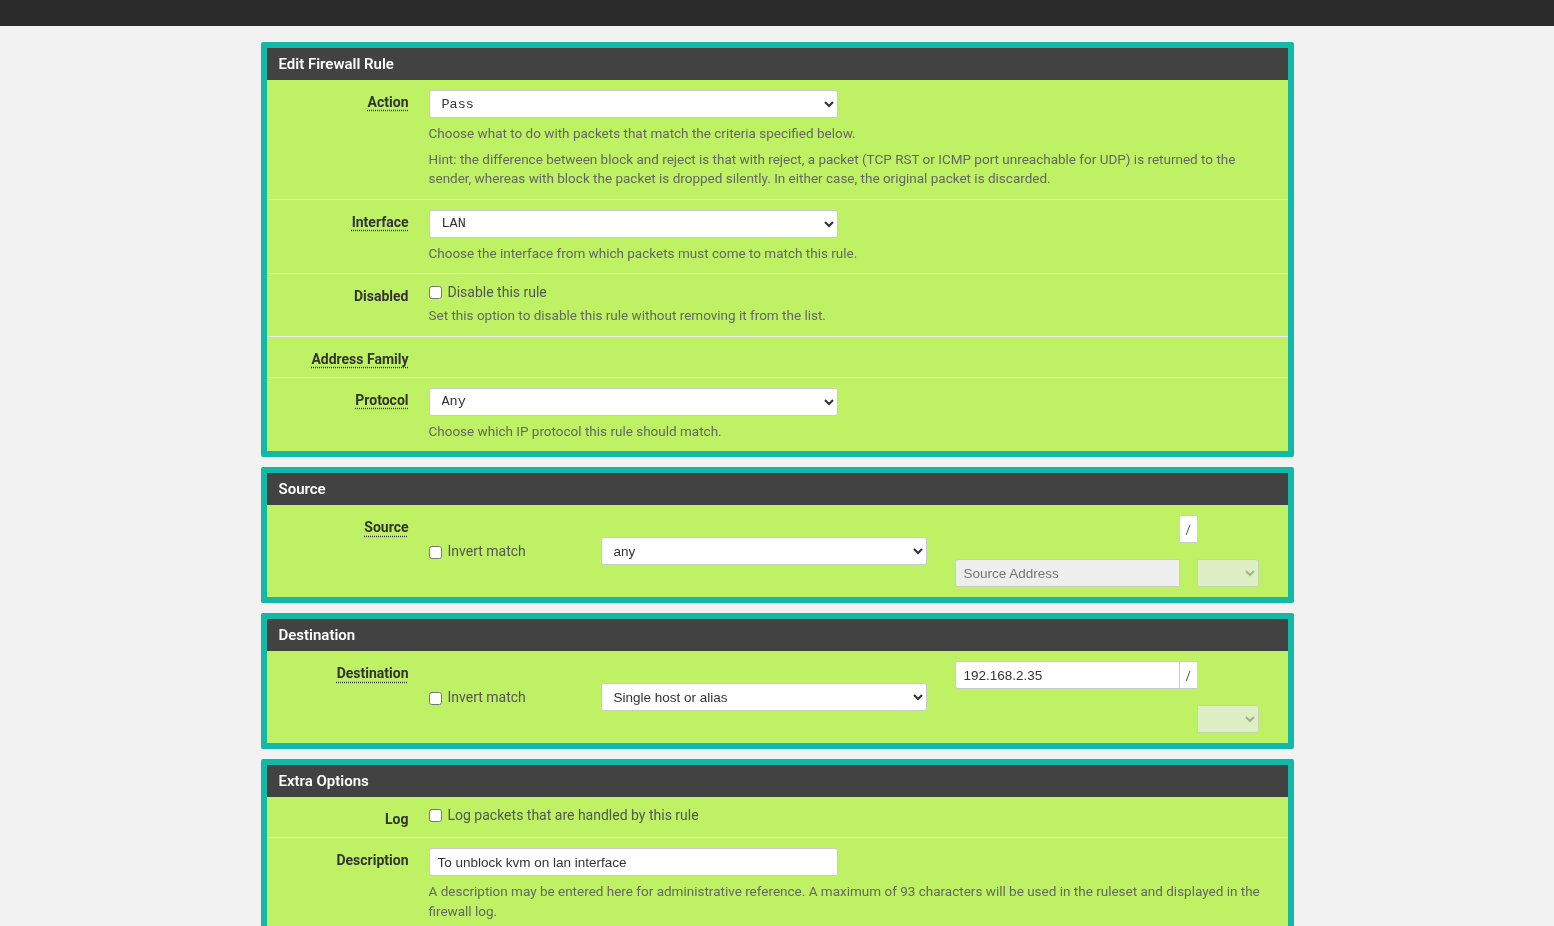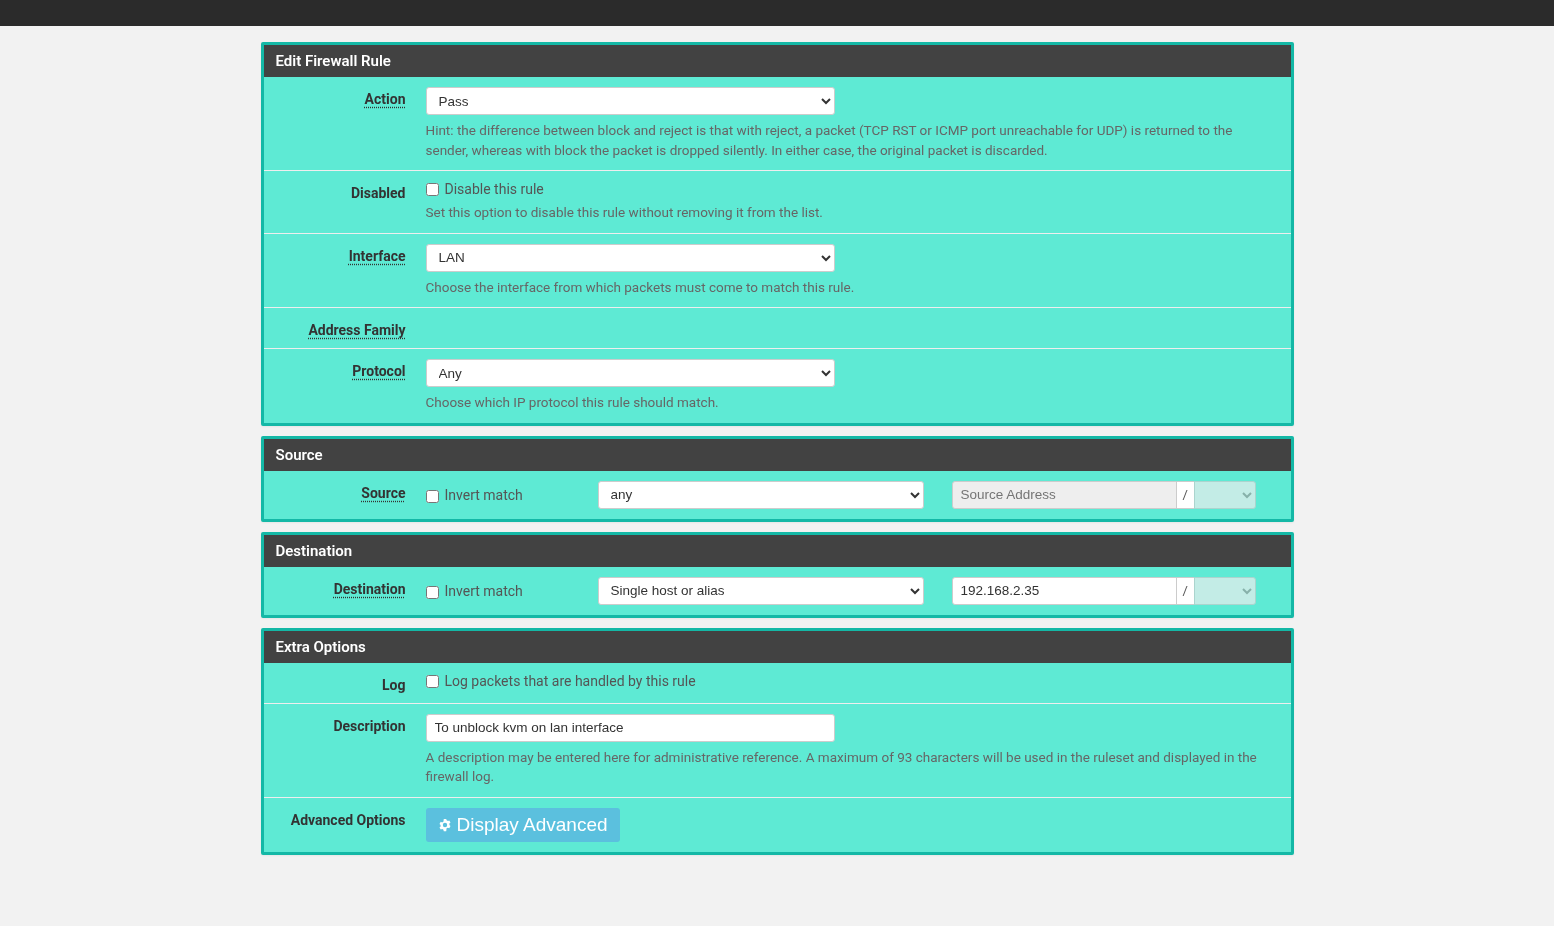--- a/index.html
+++ b/index.html
@@ -12,22 +12,22 @@
 .topbar {
   background: #2b2b2b;
   height: 26px;
   width: 100%;
 }
 .container {
   width: 1033px;
   margin: 16px auto 0;
 }
 .panel {
-  background: #5eead4;
-  border: 3px solid #14b8a6;
+  background: #bef264;
+  border: 6px solid #14b8a6;
   border-radius: 2px;
   margin-bottom: 10px;
   box-shadow: 0 1px 2px rgba(0,0,0,0.05);
 }
 .panel-header {
   background: #424242;
   color: #fff;
   font-weight: 600;
   padding: 7px 12px;
   font-size: 15px;
@@ -59,21 +59,21 @@
 }
 select, input[type="text"] {
   border: 1px solid #ccc;
   border-radius: 3px;
   padding: 4px 8px;
   font-size: 13.5px;
   background: #fff;
   color: #333;
   height: 28px;
 }
-select.wide { width: 409px; }
+select.wide { width: 409px; font-family: Liberation Mono, monospace; }
 input.wide { width: 409px; }
 .checkbox-row {
   display: flex;
   align-items: center;
   gap: 6px;
 }
 .checkbox-row input[type="checkbox"] { margin-top: 1px; }
 .inline-fields {
   display: flex;
   align-items: center;
@@ -84,21 +84,21 @@
 .inline-fields .col2 select { width: 100%; }
 .inline-fields .col3 { width: 225px; }
 .inline-fields .col3 input { width: 100%; height:28px; }
 .inline-fields .slash { padding: 0 6px; color:#555; font-size:13px; display:flex; align-items:center; border:1px solid #ccc; border-left:none; border-right:none; height:28px; background:#fff;}
 .inline-fields .mask { width: 62px; }
 .inline-fields .mask select { width: 100%; }
 .group-join { display:flex; }
 .group-join input { border-top-right-radius:0; border-bottom-right-radius:0; }
 .group-join .slash { }
 .group-join select { border-top-left-radius:0; border-bottom-left-radius:0; }
-input:disabled, select:disabled { background:#eee; color:#999; }
+input:disabled, select:disabled { background:#eee; color:#999;margin-top:44px; }
 .btn {
   display: inline-flex;
   align-items: center;
   gap: 5px;
   border: none;
   border-radius: 3px;
   padding: 6px 12px;
   font-size: 19px;
   cursor: pointer;
   color: #fff;
@@ -116,42 +116,43 @@
 
   <div class="panel">
     <div class="panel-header">Edit Firewall Rule</div>
 
     <div class="form-row">
       <div class="form-label"><span class="u">Action</span></div>
       <div class="form-content">
         <select class="wide">
           <option>Pass</option>
         </select>
+        <div class="help-text">Choose what to do with packets that match the criteria specified below.</div>
         <div class="help-text">Hint: the difference between block and reject is that with reject, a packet (TCP RST or ICMP port unreachable for UDP) is returned to the sender, whereas with block the packet is dropped silently. In either case, the original packet is discarded.</div>
-      </div>
-    </div>
-
-    <div class="form-row">
-      <div class="form-label">Disabled</div>
-      <div class="form-content">
-        <div class="checkbox-row">
-          <input type="checkbox" style="">
-          <span>Disable this rule</span>
-        </div>
-        <div class="help-text">Set this option to disable this rule without removing it from the list.</div>
       </div>
     </div>
 
     <div class="form-row">
       <div class="form-label"><span class="u">Interface</span></div>
       <div class="form-content">
         <select class="wide">
           <option>LAN</option>
         </select>
         <div class="help-text">Choose the interface from which packets must come to match this rule.</div>
+      </div>
+    </div>
+
+    <div class="form-row">
+      <div class="form-label">Disabled</div>
+      <div class="form-content">
+        <div class="checkbox-row">
+          <input type="checkbox" style="">
+          <span>Disable this rule</span>
+        </div>
+        <div class="help-text">Set this option to disable this rule without removing it from the list.</div>
       </div>
     </div>
 
     <div class="form-row">
       <div class="form-label"><span class="u">Address Family</span></div>
     </div>
 
     <div class="form-row">
       <div class="form-label"><span class="u">Protocol</span></div>
       <div class="form-content">

